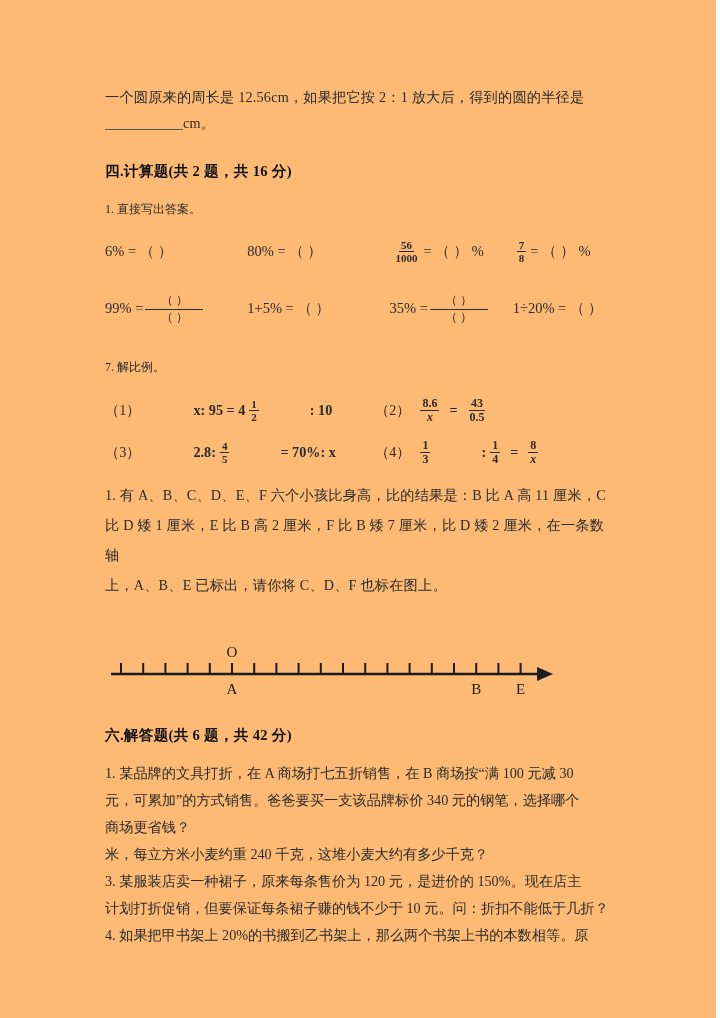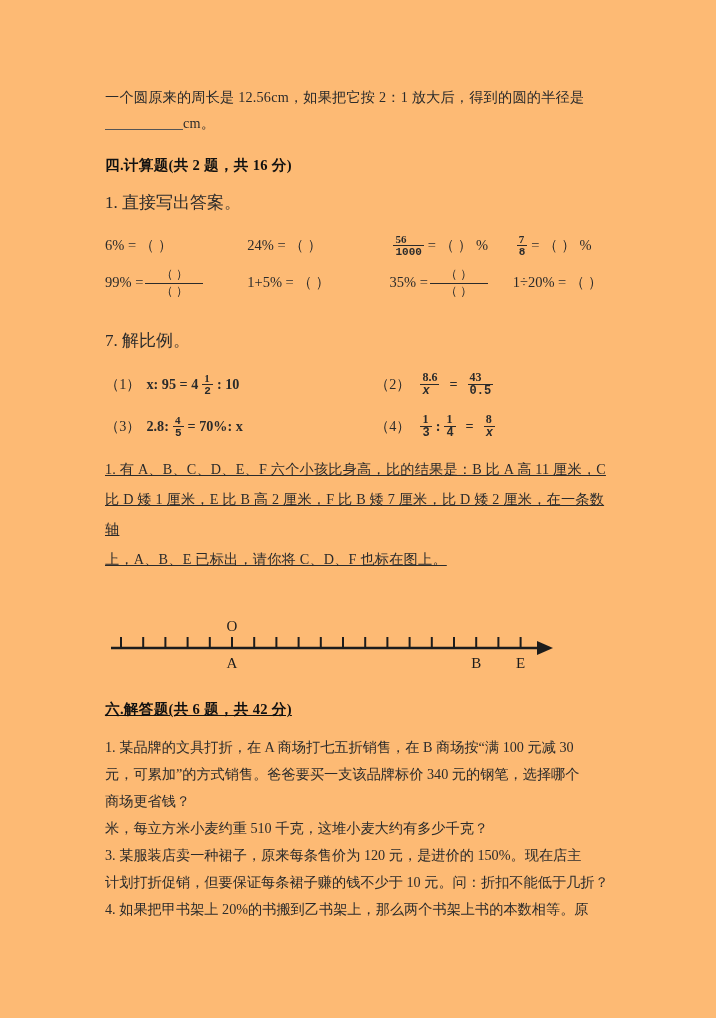--- a/index.html
+++ b/index.html
@@ -38,64 +38,65 @@
     display: inline-block;
     width: 78px;
     border-bottom: 1px solid #555;
     height: 12px;
     vertical-align: -2px;
   }
   .sec-head {
     font-size: 14.6px;
     font-weight: bold;
     color: #111;
-    margin-top: 20px;
+    margin-top: 26px;
     margin-bottom: 2px;
     letter-spacing: 0.3px;
   }
   .sub-q {
-    font-size: 17px;
+    font-size: 12px;
     color: #2b2b2b;
     margin-top: 16px;
     line-height: 24px;
   }
   
   .calc-row {
     display: flex;
     margin-top: 18px;
     font-size: 14.5px;
     color: #2b2b2b;
   }
-  .calc-row.r2 { margin-top: 8px; align-items: center; }
+  .calc-row.r2 { margin-top: 28px; align-items: center; }
   .calc-cell {
     display: flex;
     align-items: center;
     white-space: nowrap;
   }
   .calc-row .c1 { width: 150px; }
   .calc-row .c2 { width: 150px; }
   .calc-row .c3 { width: 130px; }
   .calc-row .c4 { width: 110px; }
   .paren {
     display: inline-block;
     min-width: 40px;
     text-align: center;
   }
   
   .frac {
     display: inline-flex;
     flex-direction: column;
+    align-items: center;
     vertical-align: middle;
     margin: 0 4px;
     font-size: 11px;
     font-weight: bold;
     line-height: 1.12;
   }
   .frac .num { padding: 0 2px; border-bottom: 1.1px solid #2b2b2b; }
-  .frac .den { padding: 0 2px; font-family: Liberation Mono, monospace; }
+  .frac .den { padding: 0 2px; }
   .frac.big { font-size: 12px; }
   .frac-blank {
     display: inline-flex;
     flex-direction: column;
     align-items: center;
     vertical-align: middle;
     margin: 0 2px;
     font-size: 12px;
     line-height: 1.25;
   }
@@ -112,21 +113,21 @@
     display: flex;
     margin-top: 18px;
     font-size: 14.2px;
     color: #2b2b2b;
   }
   .prop-row.r2 { margin-top: 14px; }
   .prop-cell { display: flex; align-items: center; white-space: nowrap; }
   .prop-row .p1 { width: 270px; }
   .prop-row .p2 { width: 230px; }
   .prop-label { margin-right: 6px; }
-  .eqbold { font-weight: bold; }
+  .eqbold { font-weight: bold; margin-left: 47px; }
   
   .numline-wrap {
     position: relative;
     margin-top: 26px;
     height: 78px;
   }
   
   .para {
     font-size: 14.2px;
     line-height: 25px;
@@ -151,21 +152,21 @@
     <div class="sec-head">四.计算题(共 2 题，共 16 分)</div>
 
     <div class="sub-q">1. 直接写出答案。</div>
 
     <div class="calc-row">
       <div class="calc-cell c1">
         <span>6% = </span>
         <span class="paren">（        ）</span>
       </div>
       <div class="calc-cell c2">
-        <span>24% = </span>
+        <span>80% = </span>
         <span class="paren">（        ）</span>
       </div>
       <div class="calc-cell c3">
         <span class="frac">
           <span class="num">56</span>
           <span class="den">1000</span>
         </span>
         <span>= </span>
         <span class="paren">（      ）</span>
         <span>%</span>
@@ -255,21 +256,21 @@
         </span>
         <span class="eqbold" style="margin:0 6px;">=</span>
         <span class="frac big">
           <span class="num">8</span>
           <span class="den italic-x">x</span>
         </span>
       </div>
     </div>
 
 
-    <div class="q-line" style="margin-top:14px;line-height:30px;text-decoration:underline;">
+    <div class="q-line" style="margin-top:14px;line-height:30px;">
       <div>1. 有 A、B、C、D、E、F 六个小孩比身高，比的结果是：B 比 A 高 11 厘米，C</div>
       <div>比 D 矮 1 厘米，E 比 B 高 2 厘米，F 比 B 矮 7 厘米，比 D 矮 2 厘米，在一条数轴</div>
       <div>上，A、B、E 已标出，请你将 C、D、F 也标在图上。</div>
     </div>
 
     <div class="numline-wrap">
       <svg width="450" height="78" viewBox="0 0 450 78">
 
         <line x1="6" y1="48" x2="432" y2="48" stroke="#1c1c1c" stroke-width="2.4"></line>
 
@@ -297,24 +298,24 @@
           </g>
         <g id="nl-labels">
             <text x="127" y="31" text-anchor="middle" font-family="&quot;Liberation Serif&quot;, serif" font-size="15" fill="#1c1c1c">O</text>
             <text x="127" y="68" text-anchor="middle" font-family="&quot;Liberation Serif&quot;, serif" font-size="15" fill="#1c1c1c">A</text>
             <text x="371.2" y="68" text-anchor="middle" font-family="&quot;Liberation Serif&quot;, serif" font-size="15" fill="#1c1c1c">B</text>
             <text x="415.59999999999997" y="68" text-anchor="middle" font-family="&quot;Liberation Serif&quot;, serif" font-size="15" fill="#1c1c1c">E</text>
           </g>
       </svg>
     </div>
 
-    <div class="sec-head" style="margin-top:22px;text-decoration:underline;">六.解答题(共 6 题，共 42 分)</div>
+    <div class="sec-head" style="margin-top:22px;">六.解答题(共 6 题，共 42 分)</div>
 
     <div class="para first">1. 某品牌的文具打折，在 A 商场打七五折销售，在 B 商场按“满 100 元减 30</div>
     <div class="para">元，可累加”的方式销售。爸爸要买一支该品牌标价 340 元的钢笔，选择哪个</div>
     <div class="para">商场更省钱？</div>
-    <div class="para">米，每立方米小麦约重 510 千克，这堆小麦大约有多少千克？</div>
+    <div class="para">米，每立方米小麦约重 240 千克，这堆小麦大约有多少千克？</div>
     <div class="para">3. 某服装店卖一种裙子，原来每条售价为 120 元，是进价的 150%。现在店主</div>
     <div class="para">计划打折促销，但要保证每条裙子赚的钱不少于 10 元。问：折扣不能低于几折？</div>
     <div class="para">4. 如果把甲书架上 20%的书搬到乙书架上，那么两个书架上书的本数相等。原</div>
 
   </div>
 </div>
 
 </body></html>

